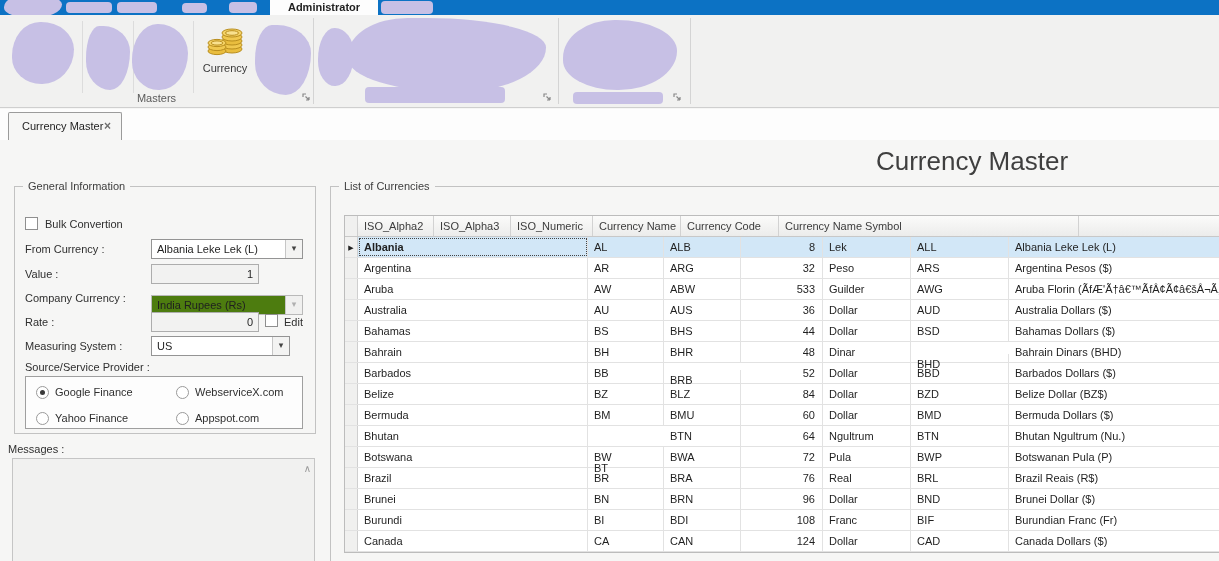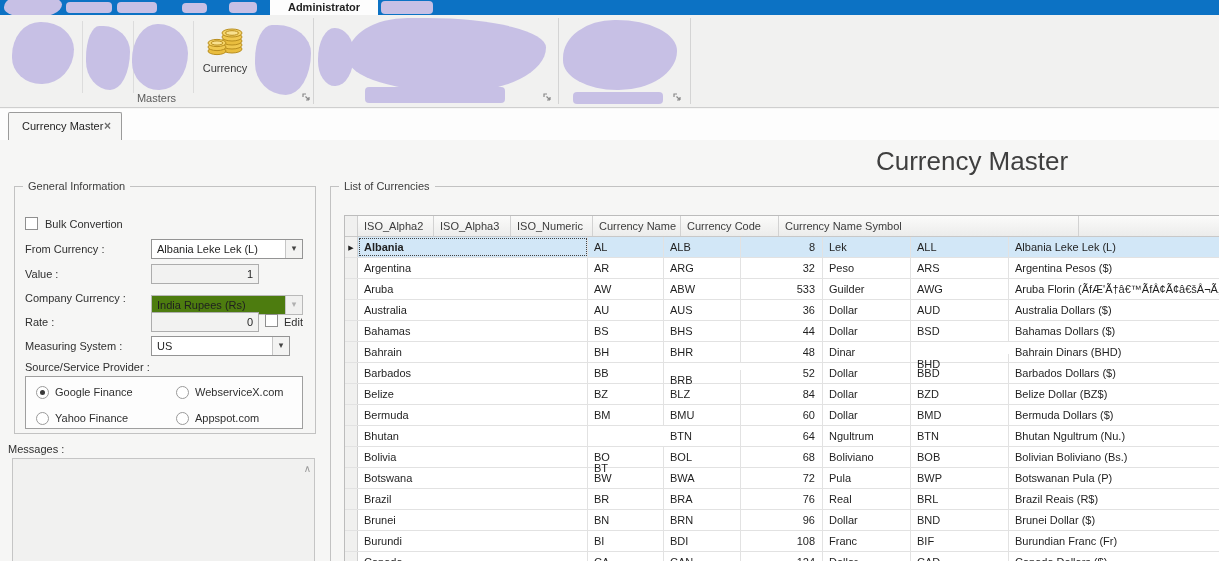--- a/index.html
+++ b/index.html
@@ -348,30 +348,20 @@
           <div class="gcell" style="width: 230px;">Bhutan</div>
           <div class="gcell" style="width: 76px; margin-top: 32px;">BT</div>
           <div class="gcell" style="width: 77px;">BTN</div>
           <div class="gcell num" style="width: 82px;">64</div>
           <div class="gcell" style="width: 88px;">Ngultrum</div>
           <div class="gcell" style="width: 98px;">BTN</div>
           <div class="gcell" style="width: 300px;">Bhutan Ngultrum (Nu.)</div>
         </div>
         <div class="grow">
           <div class="gcell gind" style="width: 13px;"></div>
-          <div class="gcell" style="width: 230px;">Bolivia</div>
-          <div class="gcell" style="width: 76px;">BO</div>
-          <div class="gcell" style="width: 77px;">BOL</div>
-          <div class="gcell num" style="width: 82px;">68</div>
-          <div class="gcell" style="width: 88px;">Boliviano</div>
-          <div class="gcell" style="width: 98px;">BOB</div>
-          <div class="gcell" style="width: 300px;">Bolivian Boliviano (Bs.)</div>
-        </div>
-        <div class="grow">
-          <div class="gcell gind" style="width: 13px;"></div>
           <div class="gcell" style="width: 230px;">Botswana</div>
           <div class="gcell" style="width: 76px;">BW</div>
           <div class="gcell" style="width: 77px;">BWA</div>
           <div class="gcell num" style="width: 82px;">72</div>
           <div class="gcell" style="width: 88px;">Pula</div>
           <div class="gcell" style="width: 98px;">BWP</div>
           <div class="gcell" style="width: 300px;">Botswanan Pula (P)</div>
         </div>
         <div class="grow">
           <div class="gcell gind" style="width: 13px;"></div>

